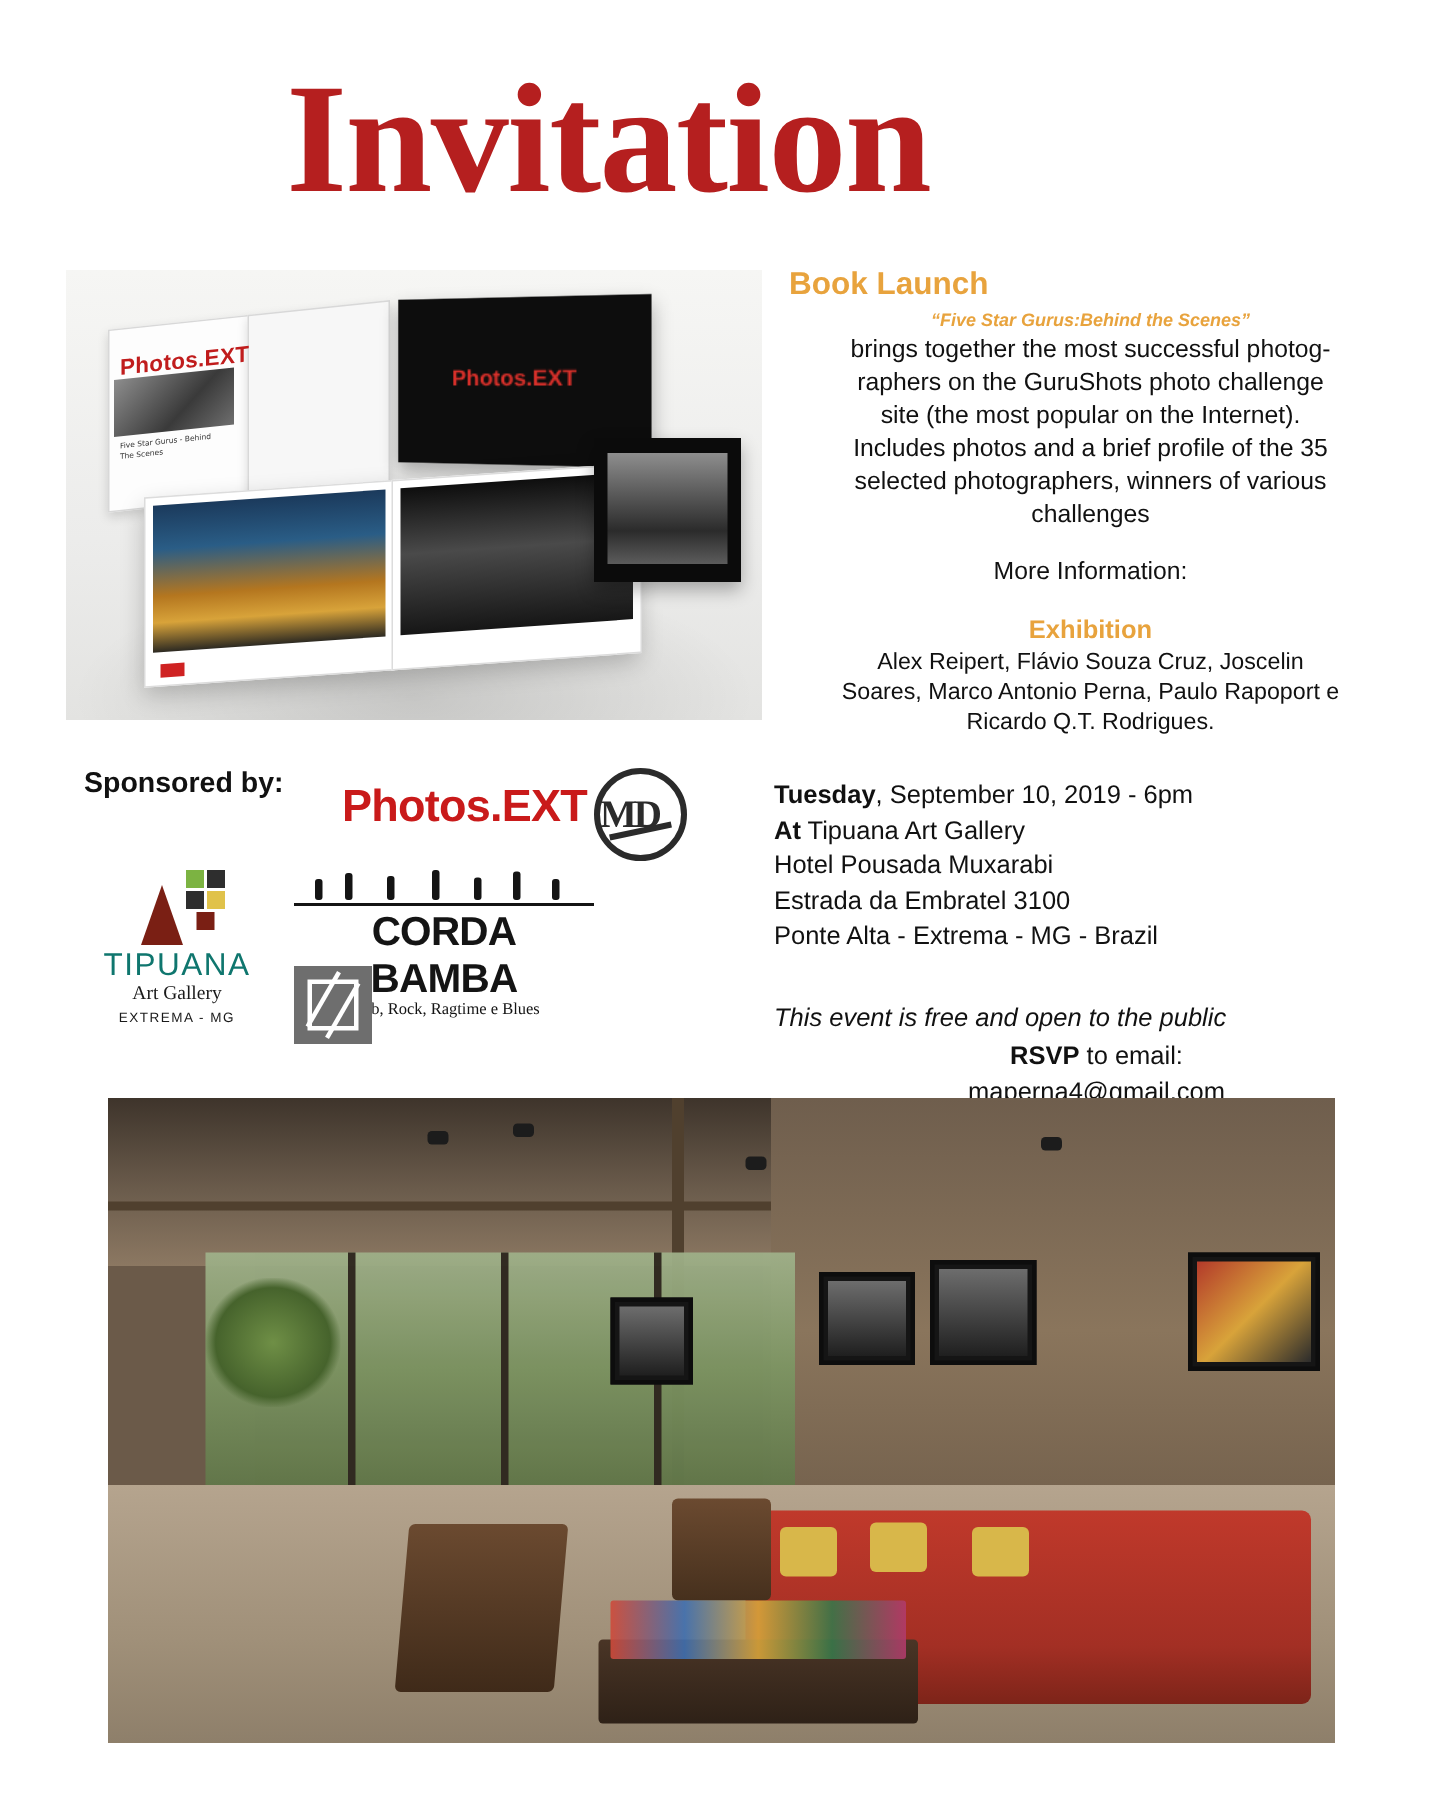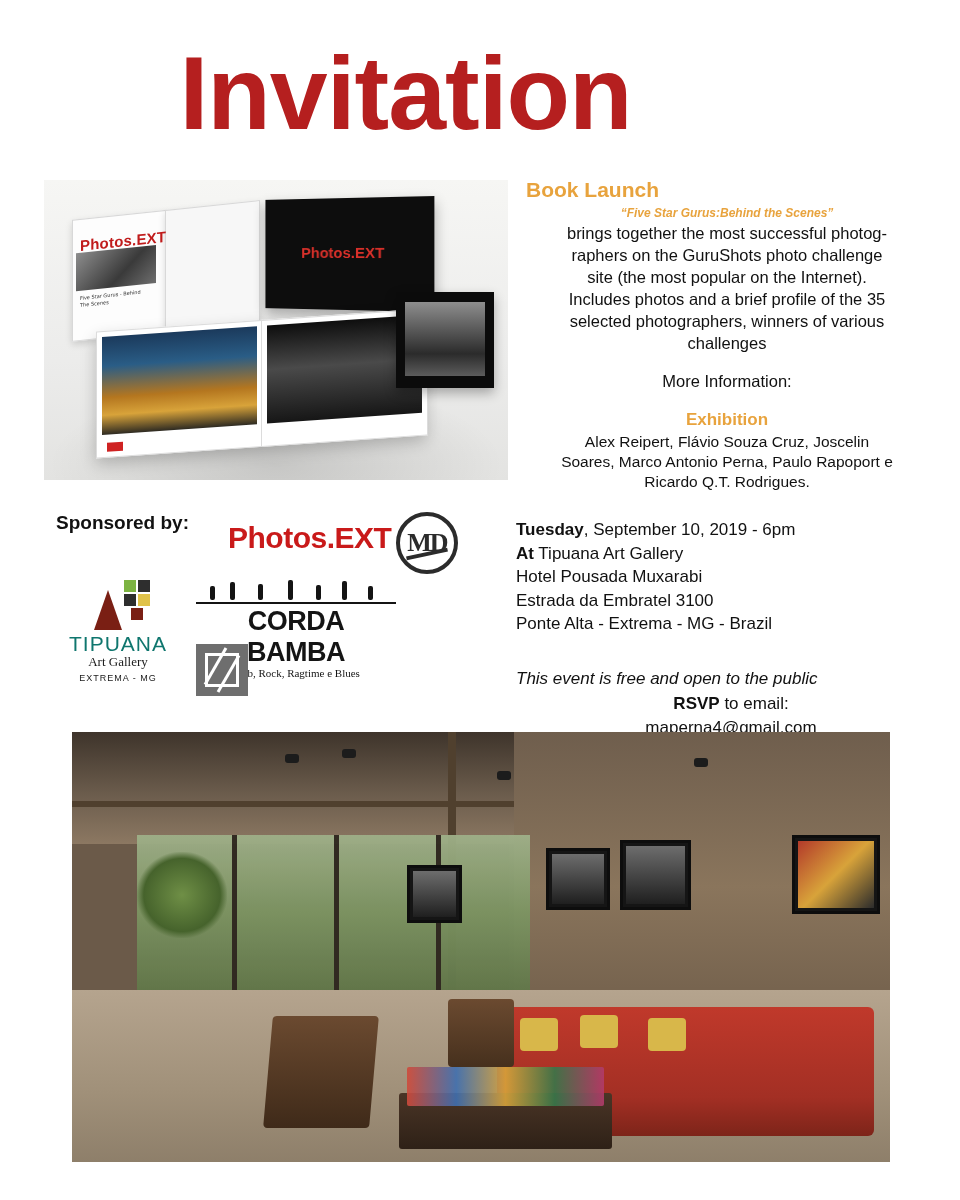--- a/index.html
+++ b/index.html
@@ -16,21 +16,21 @@
     overflow: hidden;
   }
 
   
   .title {
     position: absolute;
     top: 38px;
     left: 0;
     width: 811px;
     text-align: center;
-    font-family: Liberation Sans, sans-serif;
+    font-family: Liberation Serif, serif;
     font-weight: bold;
     font-size: 104px;
     line-height: 110px;
     letter-spacing: -1px;
     color: #b51f1f;
   }
 
   
   .book-photo {
     position: absolute;
@@ -254,21 +254,21 @@
     top: 512px;
     width: 62px;
     height: 62px;
     border-radius: 50%;
     border: 4px solid #2b2b2b;
     box-sizing: border-box;
   }
   .logo-md .md-text {
     position: absolute;
     left: 0; right: 0; top: 12px;
-    text-align: center;
+    text-align: left;
     font-family: "Liberation Serif", serif;
     font-weight: bold;
     font-size: 26px;
     color: #2b2b2b;
     letter-spacing: -2px;
   }
   .logo-md .md-bar {
     position: absolute;
     left: 6px; right: 6px; bottom: 14px;
     height: 4px;

